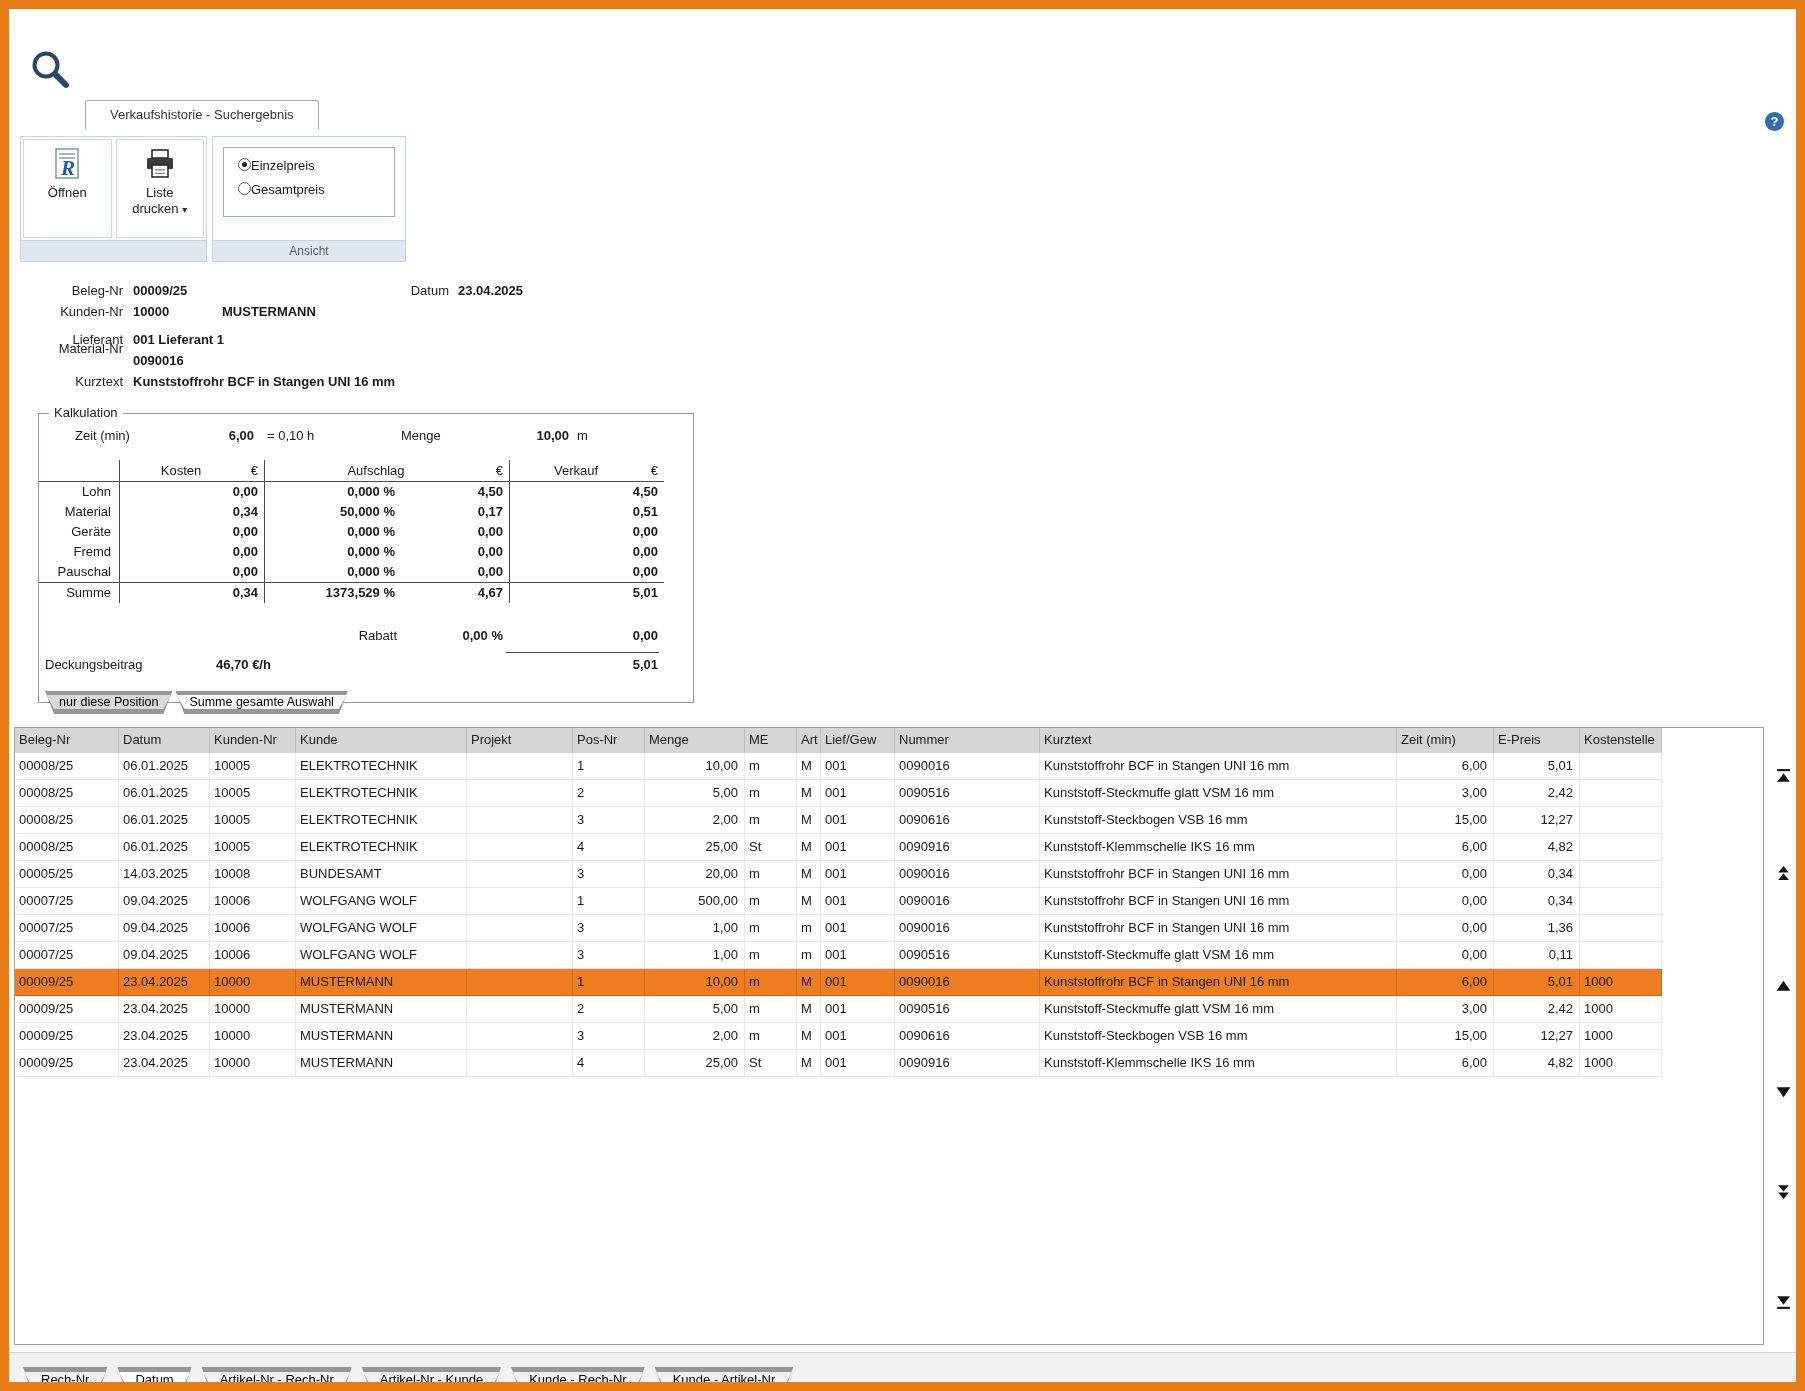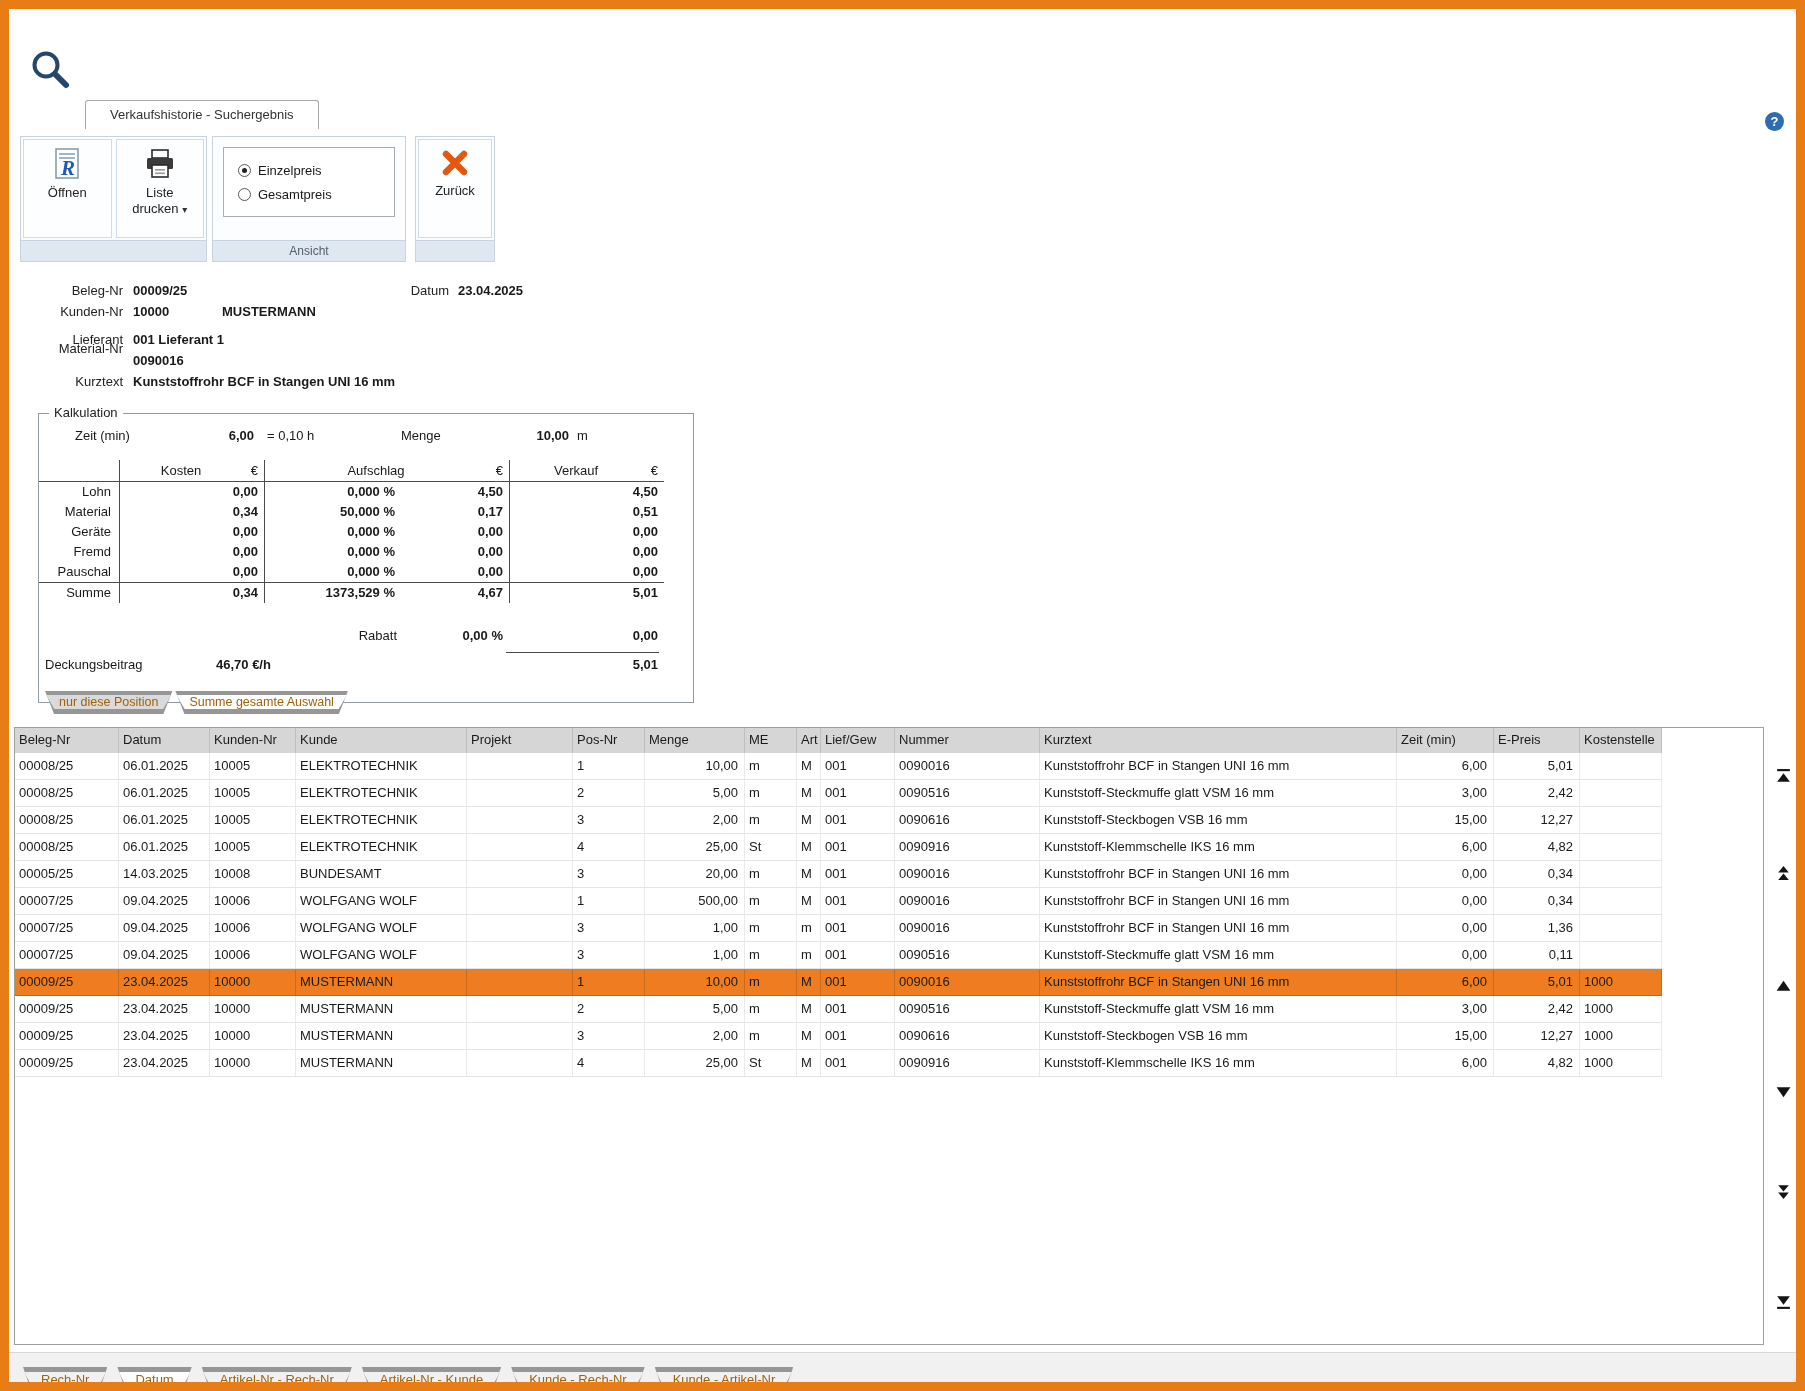--- a/index.html
+++ b/index.html
@@ -35,21 +35,21 @@
   .rgroup { position: absolute; top: 7px; height: 126px; border: 1px solid #c7d3e0; background: #fcfdfe; display: flex; flex-direction: column; }
   .rfooter { margin-top: auto; height: 21px; background: #dfe7f0; border-top: 1px solid #c7d3e0; text-align: center; font-size: 12px; color: #53606e; line-height: 20px; }
   .g1 { left: 11px; width: 187px; }
   .g2 { left: 203px; width: 194px; }
   .g3 { left: 406px; width: 80px; }
   .rbuttons { display: flex; height: 103px; }
   .rbtn { flex: 1; margin: 2px; border: 1px solid #cddcec; background: #fdfeff; display: flex; flex-direction: column; align-items: center; padding-top: 6px; line-height: 16px; text-align: center; color: #222; cursor: pointer; }
   .rbtn svg { margin-bottom: 3px; }
   .dd { font-size: 10px; color: #333; }
   .radio-box { margin: 10px auto 0; width: 172px; height: 70px; border: 1px solid #a9acb2; background: #fff; padding: 10px 0 0 14px; }
-  .radio-row { display: flex; align-items: center; gap: 7px; height: 24px; cursor: pointer; }
+  .radio-row { display: flex; height: 24px; cursor: pointer; }
   .radio-circle { width: 13px; height: 13px; border: 1px solid #5a5a5a; border-radius: 50%; background: #fff; position: relative; flex: 0 0 auto; }
   .radio-circle.on::after { content: ""; position: absolute; left: 3px; top: 3px; width: 5px; height: 5px; border-radius: 50%; background: #222; }
 
   
   .d-lbl { position: absolute; width: 104px; text-align: right; color: #222; line-height: 16px; }
   .d-val { position: absolute; font-weight: bold; line-height: 16px; white-space: nowrap; }
 
   
   .kalk { position: absolute; left: 29px; top: 404px; width: 656px; height: 290px; border: 1px solid #8f9aa5; background: #fff; }
   .legend { position: absolute; left: 10px; top: -9px; background: #fff; padding: 0 5px; color: #222; }
@@ -62,21 +62,21 @@
   .kh-e { width: 22px; text-align: right; padding-right: 6px; }
   .k-bl { border-left: 1px solid #4a4a4a; }
   .k-lab { text-align: right; padding-right: 8px; }
   .k-num { text-align: right; padding-right: 6px; font-weight: bold; }
   .k-top { border-top: 1px solid #4a4a4a; height: 21px; line-height: 20px; }
   .k-line { position: absolute; left: 467px; top: 238px; width: 153px; border-top: 1px solid #4a4a4a; }
   .k-tabs { position: absolute; left: 6px; top: 277px; display: flex; gap: 3px; }
 
   
   .tab-shape { height: 26px; background: #969696; clip-path: polygon(0 0, 100% 0, calc(100% - 9px) 100%, 9px 100%); padding: 1px; cursor: pointer; }
-  .tab-inner { height: 24px; line-height: 24px; padding: 0 17px; background: #f1f1f1; clip-path: polygon(0 0, 100% 0, calc(100% - 8.3px) 100%, 8.3px 100%); white-space: nowrap; text-align: center; color: #a16207; }
+  .tab-inner { height: 24px; line-height: 24px; padding: 0 17px; background: #f1f1f1; clip-path: polygon(0 0, 100% 0, calc(100% - 8.3px) 100%, 8.3px 100%); white-space: nowrap; text-align: center; color: #000000; }
   .k-tab { height: 23px; }
   .k-tab .tab-inner { height: 21px; line-height: 21px; font-size: 12.5px; padding: 0 13px; background: #fff; }
   .k-tab.act .tab-inner { background: #dadada; }
 
   
   .grid-wrap { position: absolute; left: 5px; top: 718px; width: 1750px; height: 618px; border: 1px solid #9f9f9f; background: #fff; overflow: hidden; }
   .t-header { display: flex; height: 25px; width: 1647px; border-bottom: 1px solid #ababab; }
   .t-hcell { height: 25px; line-height: 24px; padding-left: 4px; border-right: 1px solid #bfbfbf; background: #d6d6d6; overflow: hidden; white-space: nowrap; cursor: pointer; }
   .t-row { display: flex; height: 27px; width: 1647px; border-bottom: 1px solid #e4e4e4; cursor: pointer; }
   .t-cell { height: 26px; line-height: 26px; padding-left: 4px; border-right: 1px solid #e9e9e9; overflow: hidden; white-space: nowrap; }
@@ -145,29 +145,20 @@
             <span>Einzelpreis</span>
           </div>
           <div class="radio-row">
             <span class="radio-circle"></span>
             <span>Gesamtpreis</span>
           </div>
         </div>
       <div class="rfooter">Ansicht</div>
     </div>
 
-    <div class="rgroup g3">
-      <div class="rbtn">
-        <svg width="34" height="34" viewBox="0 0 34 34">
-          <path d="M8 8 L26 26 M26 8 L8 26" stroke="#e4570e" stroke-width="6.5" stroke-linecap="round" fill="none"></path>
-        </svg>
-        <span>Zurück</span>
-      </div>
-      <div class="rfooter"></div>
-    </div>
   </div>
 
   <div class="details">
     <span class="d-lbl" style="left:10px;top:274px">Beleg-Nr</span>
     <span class="d-val" style="left:124px;top:274px">00009/25</span>
     <span class="d-lbl" style="left:370px;top:274px;width:70px">Datum</span>
     <span class="d-val" style="left:449px;top:274px">23.04.2025</span>
     <span class="d-lbl" style="left:10px;top:295px">Kunden-Nr</span>
     <span class="d-val" style="left:124px;top:295px">10000</span>
     <span class="d-val" style="left:213px;top:295px">MUSTERMANN</span>

